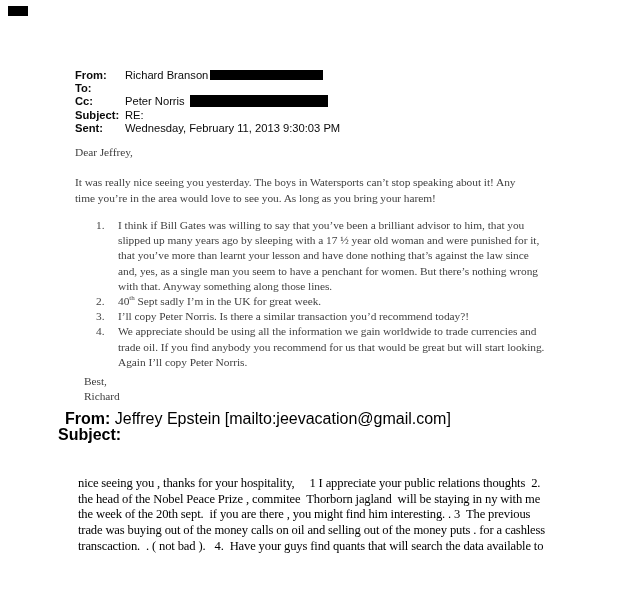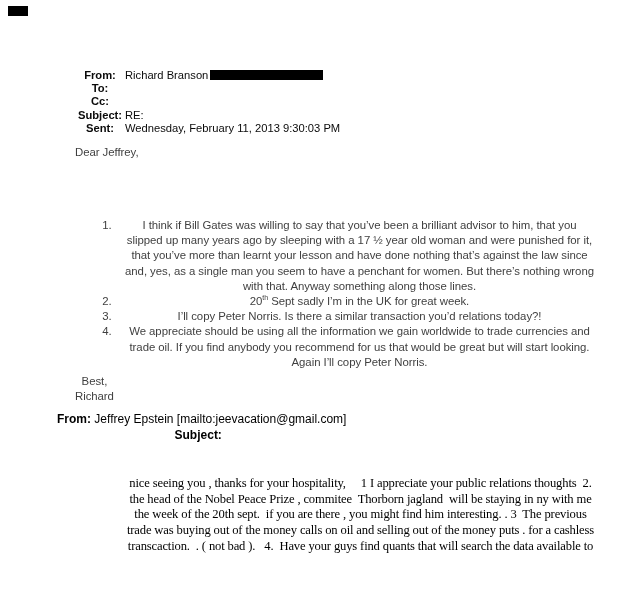--- a/index.html
+++ b/index.html
@@ -1,41 +1,41 @@
 <!DOCTYPE html>
 <html><head>
 <meta charset="utf-8">
 <style>
   html,body{margin:0;padding:0;background:#ffffff;}
   .page{position:relative;width:634px;height:560px;background:#ffffff;overflow:hidden;
-        font-family:"Liberation Sans",sans-serif;color:#111;text-align:center;}
+        font-family:"Liberation Sans",sans-serif;color:#111;}
   .top-mark{position:absolute;left:8px;top:6px;width:20px;height:10px;background:#000;}
 
   
   .header1{position:absolute;left:75px;top:69px;font-size:11.2px;line-height:13.2px;color:#0a0a0a;}
   .h1row{display:flex;}
   .h1label{display:inline-block;width:50px;font-weight:bold;}
   .h1value{white-space:pre;}
   .redact{display:inline-block;background:#000;}
   .redact-from{width:113px;height:10px;margin-left:2px;vertical-align:-1px;}
   .redact-cc{width:138px;height:12px;margin-left:5px;vertical-align:-2px;}
 
   
-  .body1{color:#3f3f3f;font-size:11.4px;letter-spacing:-0.05px;}
+  .body1{color:#3f3f3f;font-size:11.4px;letter-spacing:-0.05px;font-family:Liberation Serif, serif;}
   .greeting{position:absolute;left:75px;top:146px;}
   .para1{position:absolute;left:75px;top:175px;width:545px;white-space:pre-wrap;line-height:15.5px;}
   .list{position:absolute;left:96px;top:218px;width:505px;line-height:15.2px;}
   .li{display:flex;}
   .li-num{flex:0 0 22px;}
   .li-text{flex:1;white-space:pre-wrap;}
   .sup{font-size:7px;vertical-align:super;line-height:0;}
-  .signoff{position:absolute;left:75px;top:374px;white-space:pre-wrap;line-height:14.5px;}
+  .signoff{position:absolute;left:84px;top:374px;white-space:pre-wrap;line-height:14.5px;}
 
   
-  .header2{position:absolute;left:50px;top:411px;font-size:12px;line-height:16px;color:#000;}
+  .header2{position:absolute;left:58px;top:411px;font-size:16px;line-height:16px;color:#000;}
   .h2row .h2label{font-weight:bold;}
   .h2row-indent{padding-left:7px;}
 
   
   .body2{position:absolute;left:78px;top:476px;width:565px;font-family:"Liberation Serif",serif;
          font-size:12.6px;letter-spacing:-0.15px;line-height:15.7px;color:#000;white-space:pre-wrap;}
   .sig-delim{position:absolute;left:80px;top:594px;font-family:"Liberation Serif",serif;
              font-size:13px;font-weight:bold;color:#000;}
 </style>
 </head>
@@ -48,49 +48,52 @@
   <div class="header1">
     <div class="h1row">
       <span class="h1label">From:</span>
       <span class="h1value"><span>Richard Branson</span><span class="redact redact-from"></span></span>
     </div>
     <div class="h1row">
       <span class="h1label">To:</span>
     </div>
     <div class="h1row">
       <span class="h1label">Cc:</span>
+      <span class="h1value"><span>Peter Norris</span><span class="redact redact-cc"></span></span>
     </div>
     <div class="h1row">
       <span class="h1label">Subject:</span>
       <span class="h1value">RE:</span>
     </div>
     <div class="h1row">
       <span class="h1label">Sent:</span>
       <span class="h1value">Wednesday, February 11, 2013 9:30:03 PM</span>
     </div>
   </div>
 
   <div class="body1 greeting">Dear Jeffrey,</div>
+  <div class="body1 para1">It was really nice seeing you yesterday. The boys in Watersports can’t stop speaking about it! Any
+time you’re in the area would love to see you. As long as you bring your harem!</div>
 
   <div class="body1 list">
     <div class="li">
       <span class="li-num">1.</span>
       <span class="li-text">I think if Bill Gates was willing to say that you’ve been a brilliant advisor to him, that you
 slipped up many years ago by sleeping with a 17 ½ year old woman and were punished for it,
 that you’ve more than learnt your lesson and have done nothing that’s against the law since
 and, yes, as a single man you seem to have a penchant for women. But there’s nothing wrong
 with that. Anyway something along those lines.</span>
     </div>
     <div class="li">
       <span class="li-num">2.</span>
-      <span class="li-text"><span>20</span><span class="sup">th</span><span> Sept sadly I’m in the UK for great week.</span></span>
+      <span class="li-text"><span>40</span><span class="sup">th</span><span> Sept sadly I’m in the UK for great week.</span></span>
     </div>
     <div class="li">
       <span class="li-num">3.</span>
-      <span class="li-text">I’ll copy Peter Norris. Is there a similar transaction you’d relations today?!</span>
+      <span class="li-text">I’ll copy Peter Norris. Is there a similar transaction you’d recommend today?!</span>
     </div>
     <div class="li">
       <span class="li-num">4.</span>
       <span class="li-text">We appreciate should be using all the information we gain worldwide to trade currencies and
 trade oil. If you find anybody you recommend for us that would be great but will start looking.
 Again I’ll copy Peter Norris.</span>
     </div>
   </div>
 
   <div class="body1 signoff">Best,

